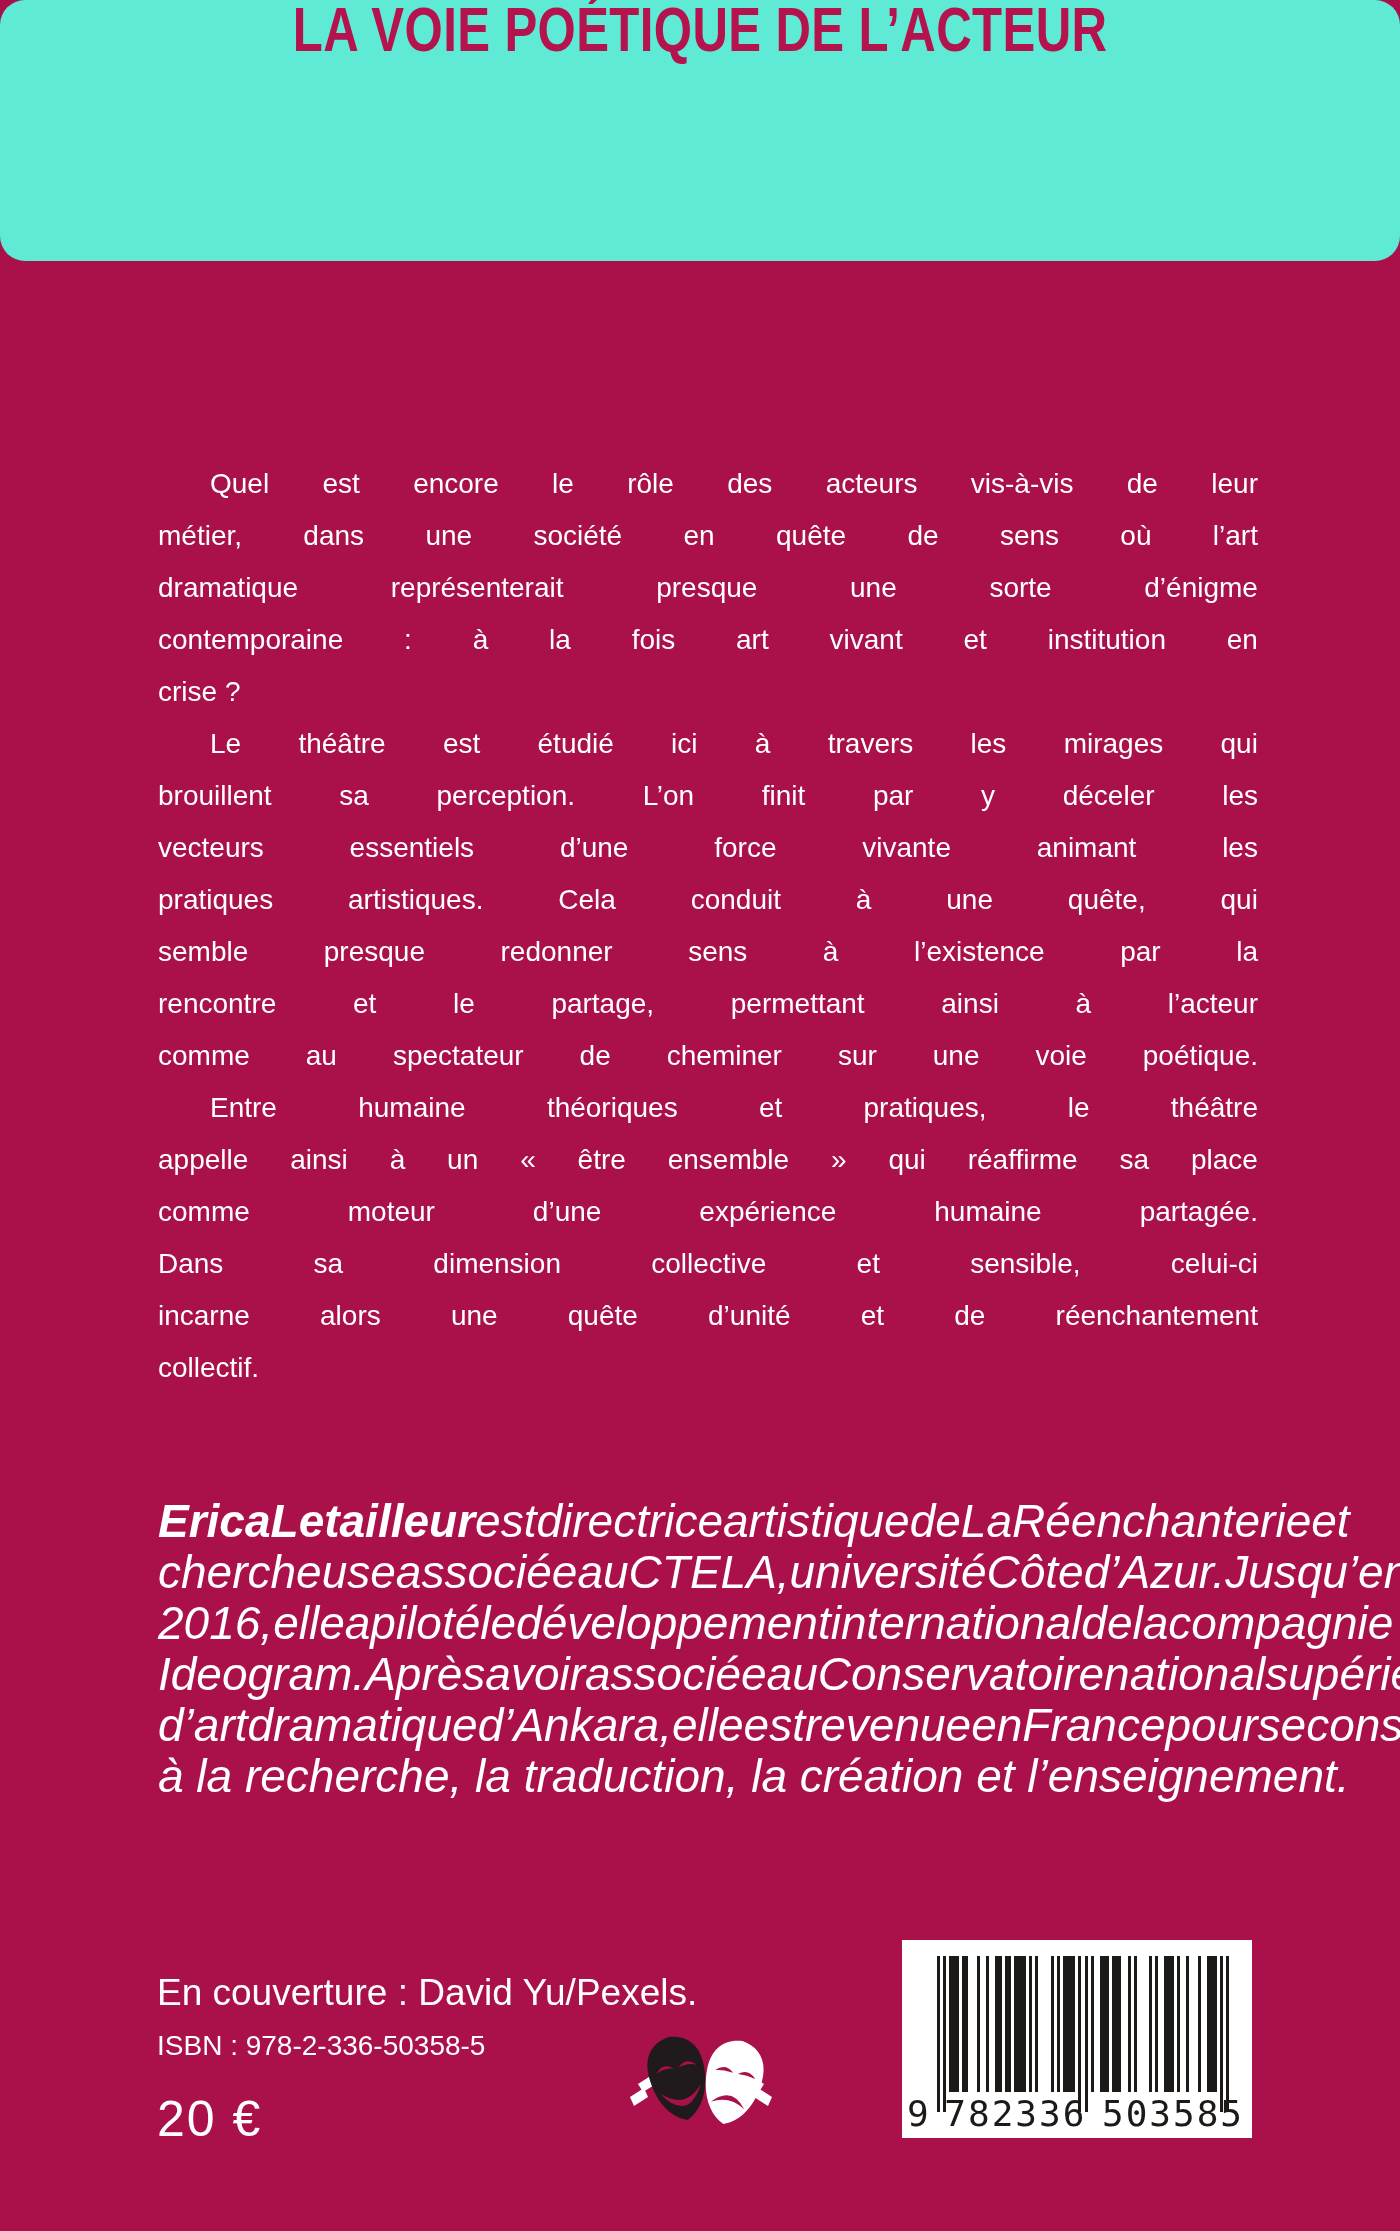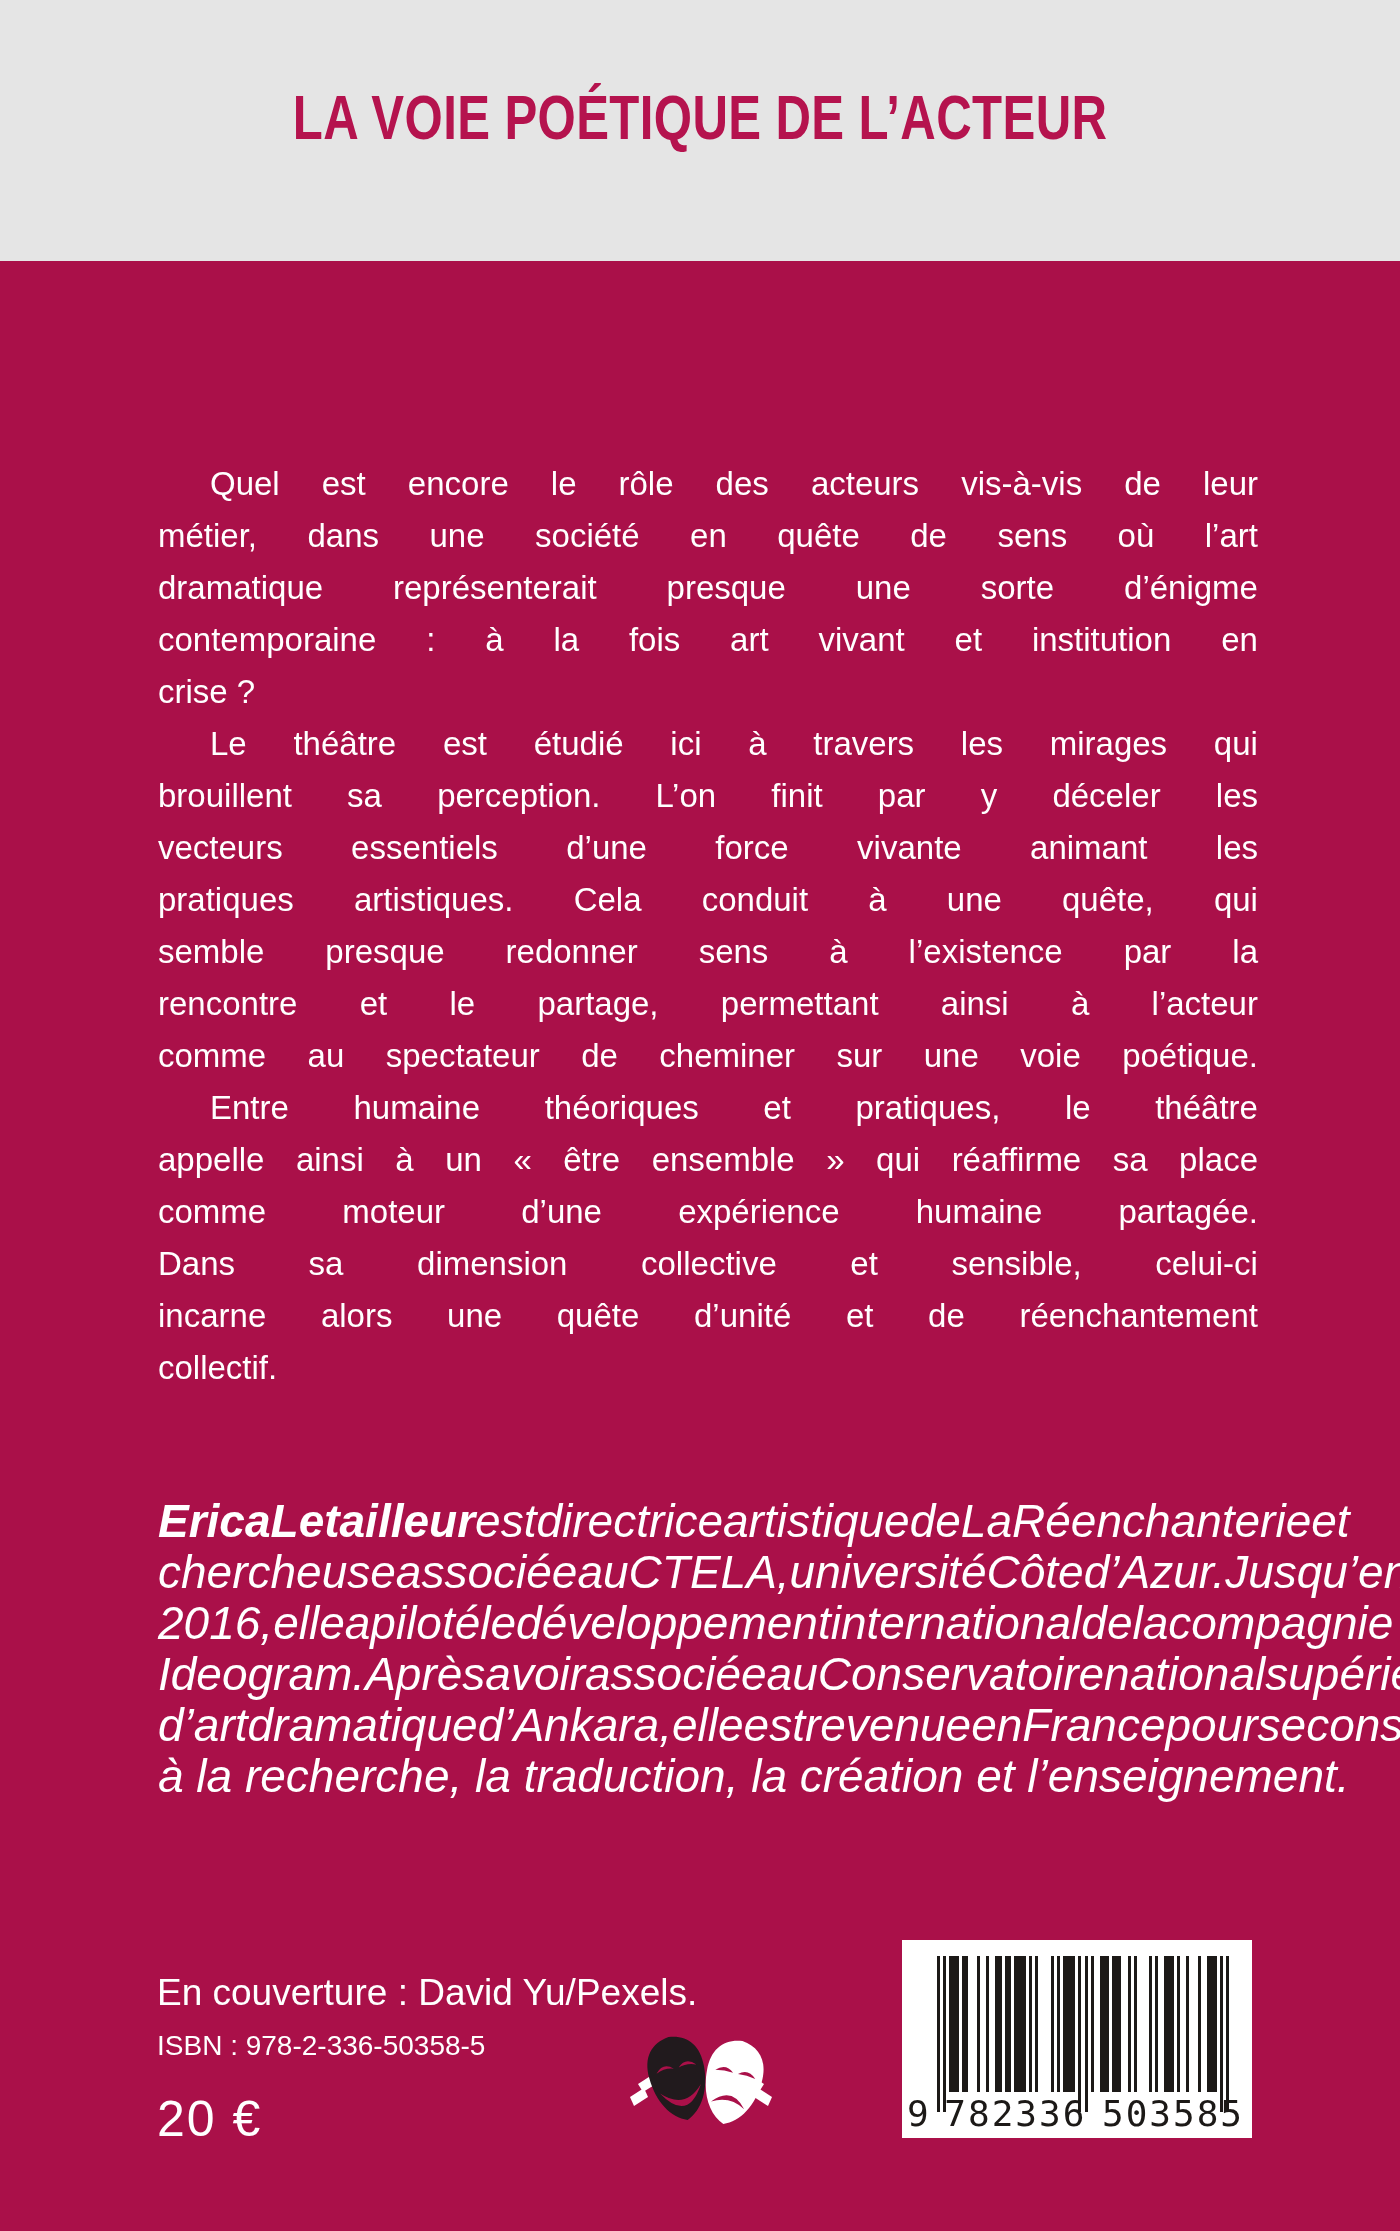--- a/index.html
+++ b/index.html
@@ -6,30 +6,30 @@
   html,body{margin:0;padding:0;background:#4a4a4a;}
   .page{
     position:relative;width:1400px;height:2231px;overflow:hidden;
     background:#aa1049;
     font-family:"Liberation Sans",sans-serif;
     margin:0 auto;
   }
   
   .band{
     position:absolute;left:0;top:0;width:1400px;height:261px;
-    background:#e5e5e5;text-align:center;box-sizing:border-box;padding-top:88px;
+    background:#5eead4;text-align:center;box-sizing:border-box;border-radius:25px;
   }
   .title-line{line-height:59px;white-space:nowrap;}
   .title-line .tscale{
     display:inline-block;transform:scaleX(.78);transform-origin:50% 50%;
     font-weight:700;font-size:63px;letter-spacing:.5px;color:#b5134e;
   }
   
   .synopsis{position:absolute;left:158px;top:458px;width:1100px;color:#fff;}
-  .synopsis .tline{font-size:33px;line-height:52px;height:52px;}
+  .synopsis .tline{font-size:28px;line-height:52px;height:52px;}
   .bio{position:absolute;left:158px;top:1496px;width:1100px;color:#fff;font-style:italic;}
   .bio .tline{font-size:46px;line-height:51px;height:51px;}
   .tline{display:block;white-space:nowrap;}
   .tline.just{display:flex;justify-content:space-between;white-space:normal;}
   .tline.just span{display:inline-block;}
   .tline.ind{padding-left:52px;}
   .bold{font-weight:700;}
   
   .credit{position:absolute;left:157px;top:1972px;font-size:37px;color:#fff;}
   .isbn{position:absolute;left:157px;top:2030px;font-size:28px;color:#fff;}

